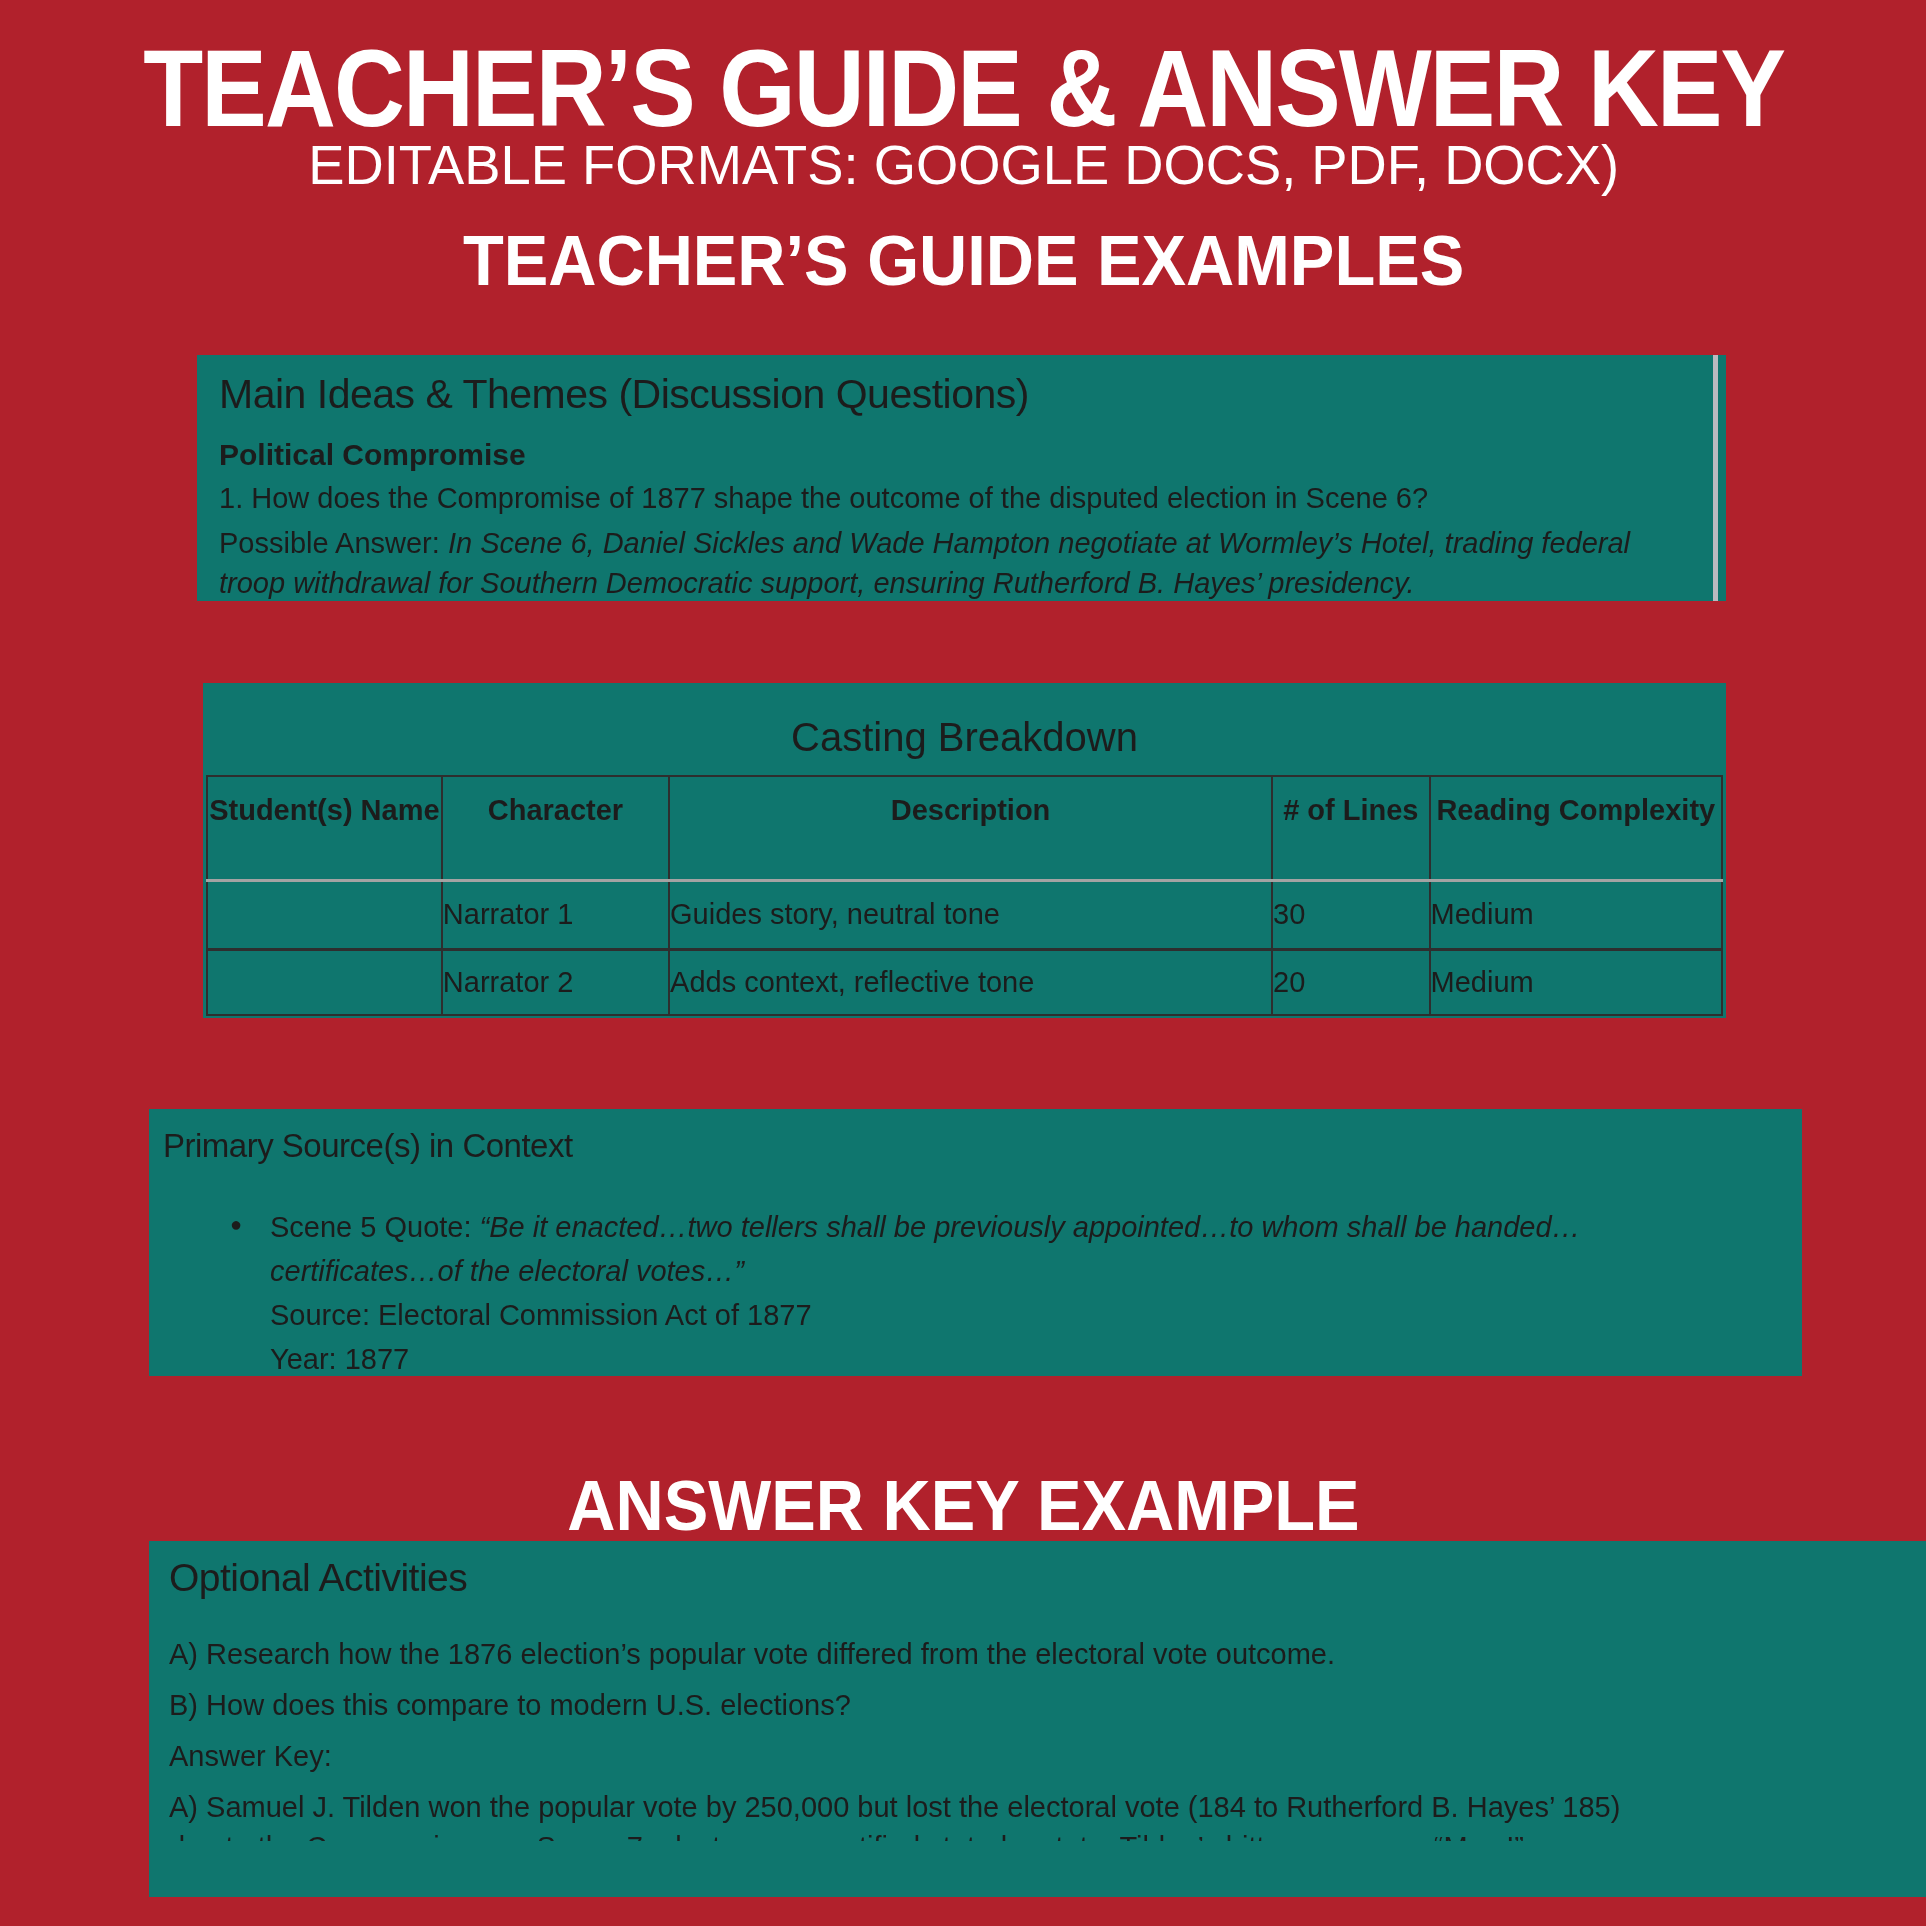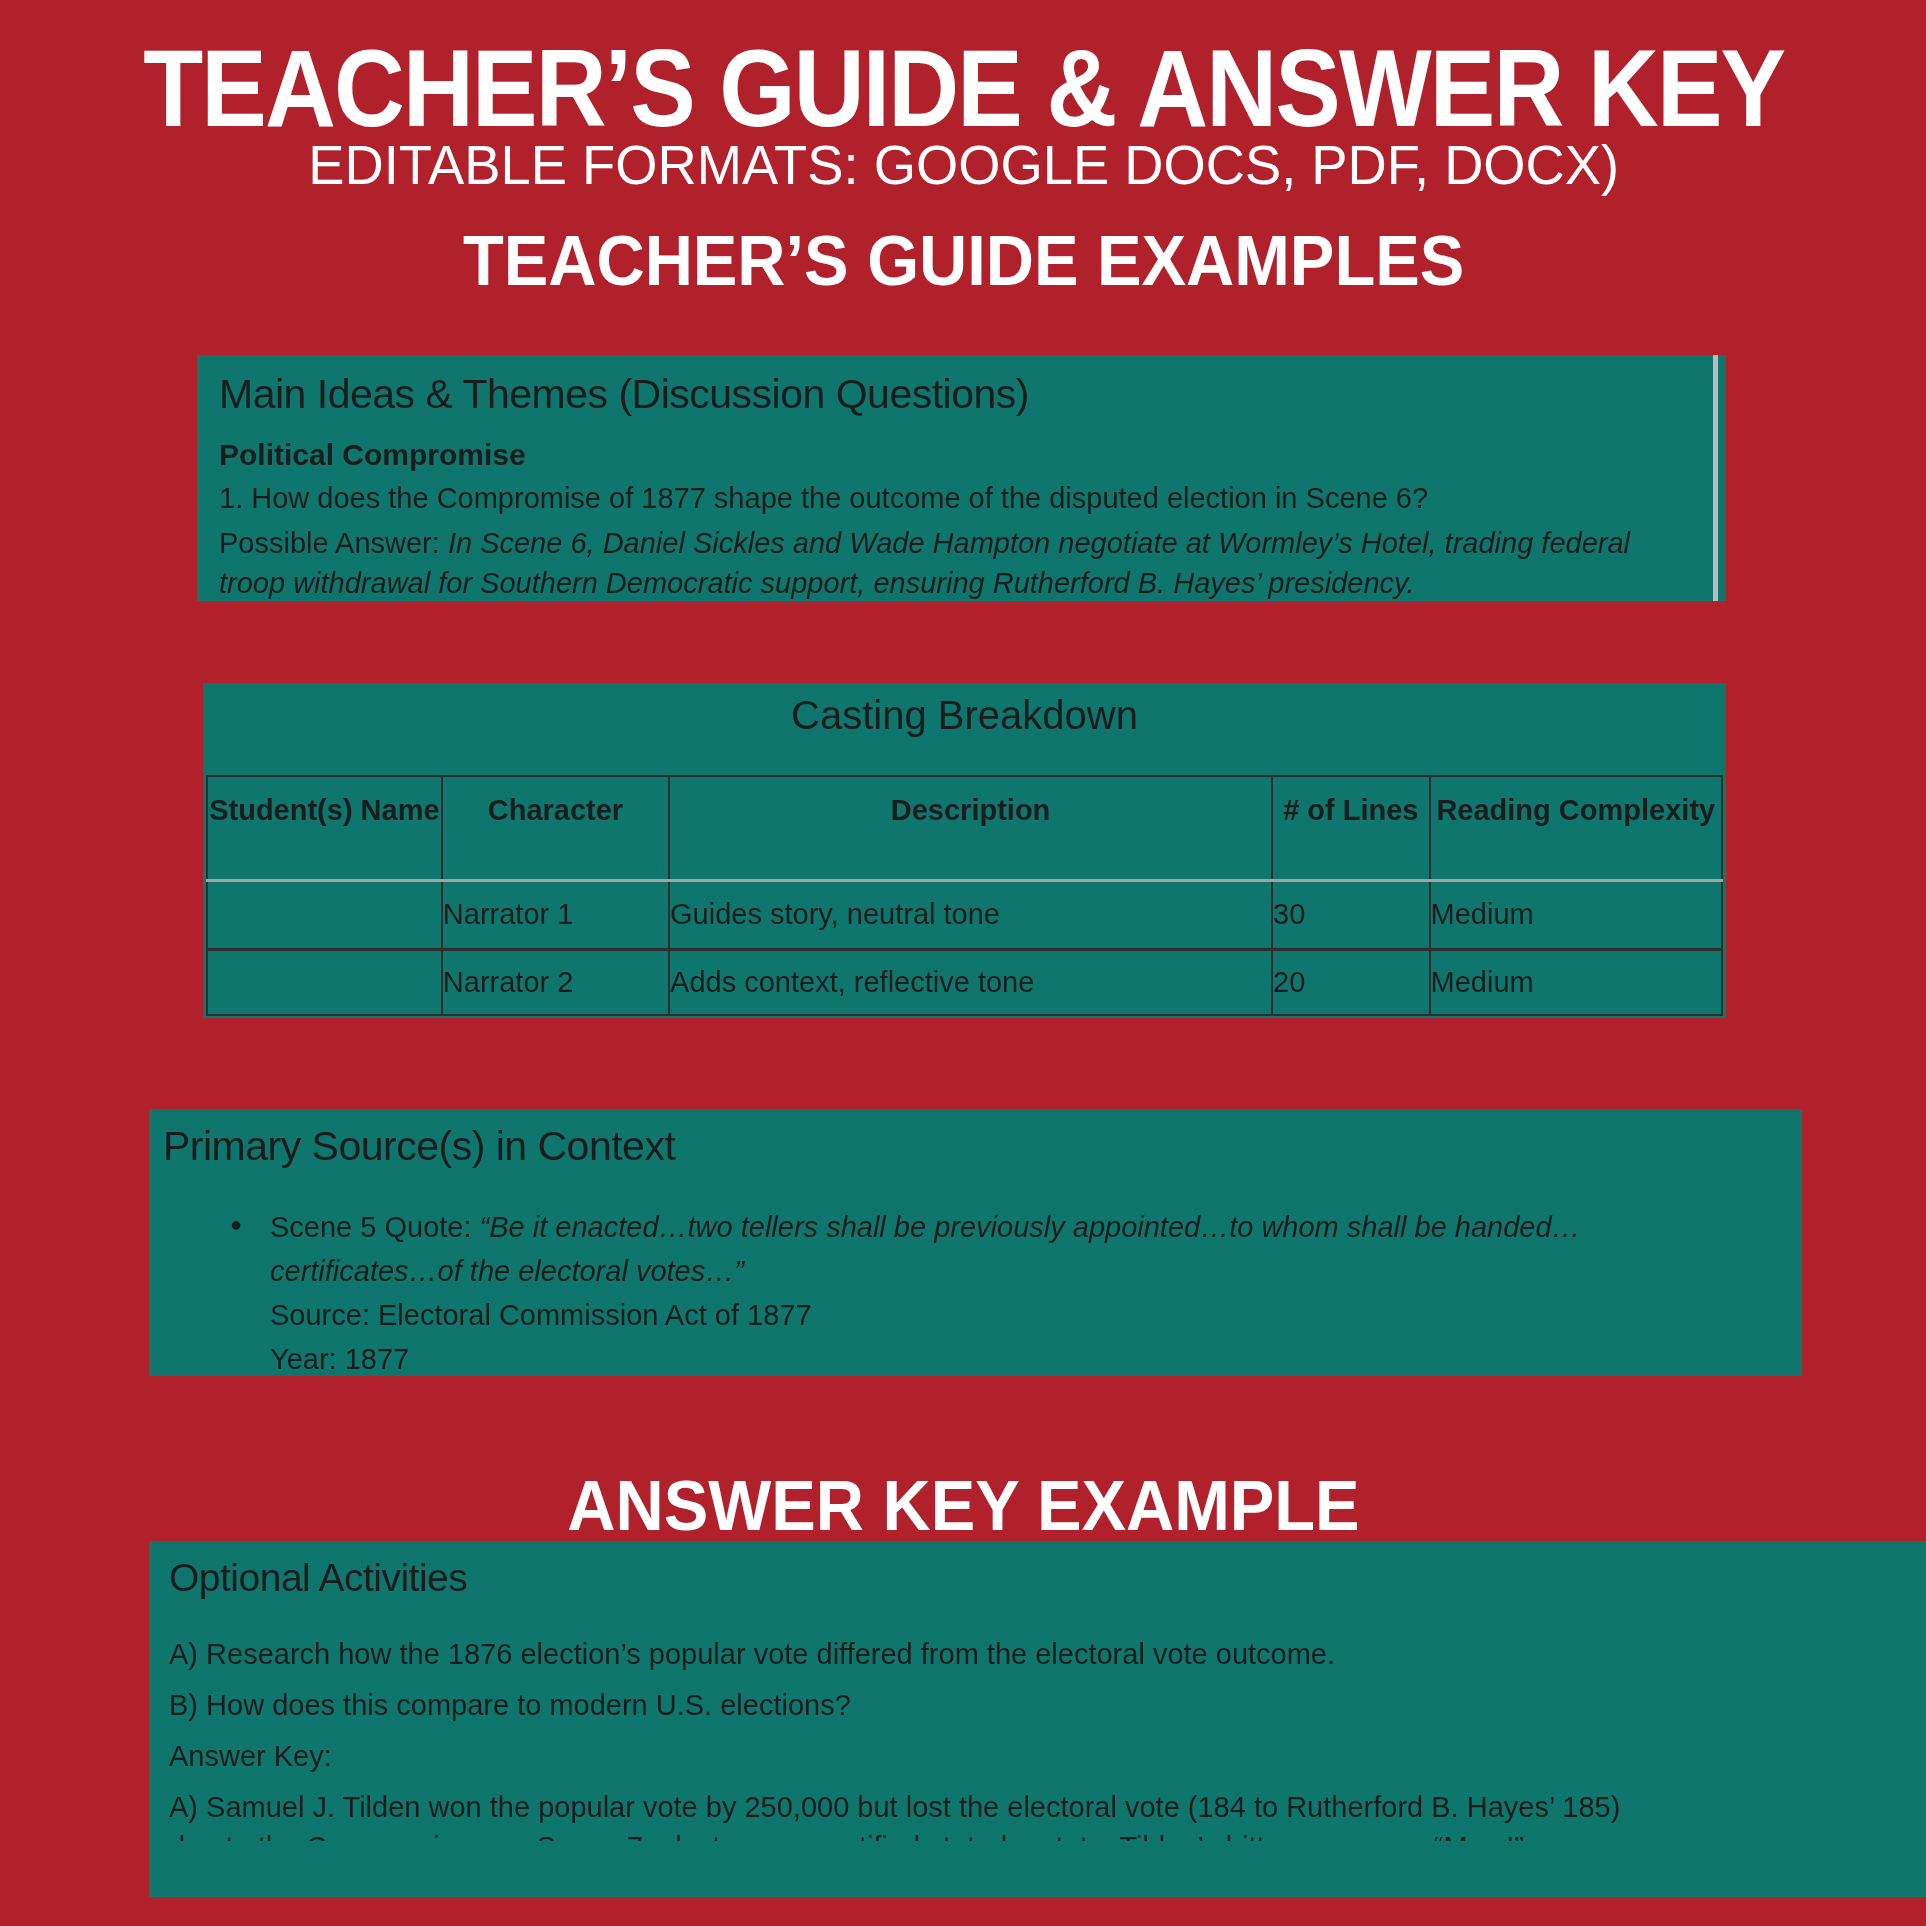--- a/index.html
+++ b/index.html
@@ -40,21 +40,21 @@
     margin:17px 0 0 22px; font-size:41px; font-weight:400;
     letter-spacing:-0.5px; line-height:44px;
   }
   #card-main .topic    { margin:22px 0 0 22px; font-size:30px; font-weight:700; line-height:34px; }
   #card-main .question { margin:10px 0 0 22px; font-size:29px; line-height:33px; }
   #card-main .answer   { margin:8px 30px 0 22px; font-size:29px; line-height:40px; }
 
   
   #card-casting { left:203px; top:683px; width:1523px; height:335px; }
   #card-casting .table-title {
-    text-align:center; margin-top:10px; font-size:40px;
+    text-align:center; margin-top:32px; font-size:40px;
     font-weight:400; line-height:44px;
   }
   #card-casting table {
     position:absolute; left:3px; top:92px;
     width:calc(100% - 6px); border-collapse:collapse; table-layout:fixed;
   }
   #card-casting th, #card-casting td { border:2px solid #2e2e2e; }
   #card-casting th {
     font-size:29px; font-weight:700; text-align:center;
     vertical-align:top; padding-top:14px; line-height:38px;
@@ -62,21 +62,21 @@
   }
   #card-casting td {
     font-size:29px; vertical-align:middle; height:69px;
   }
   #card-casting tbody tr:first-child td { border-bottom:3px solid #2e2e2e; }
   #card-casting tbody tr:last-child td  { height:66px; }
 
   
   #card-primary { left:149px; top:1109px; width:1653px; height:267px; }
   #card-primary h2 {
-    margin:14px 0 0 14px; font-size:41px; font-weight:400;
+    margin:14px 0 0 14px; font-size:33px; font-weight:400;
     letter-spacing:-0.5px; line-height:46px;
   }
   .bullet-row { display:flex; margin:36px 0 0 81px; }
   .bullet-glyph { width:40px; font-size:20px; padding-top:8px; }
   .bullet-text { width:1346px; font-size:29px; line-height:44px; }
   .indent-line { margin-left:121px; font-size:29px; line-height:44px; }
 
   
   #card-optional { left:149px; top:1541px; width:1919px; height:356px; overflow:hidden; }
   #card-optional h2 {

